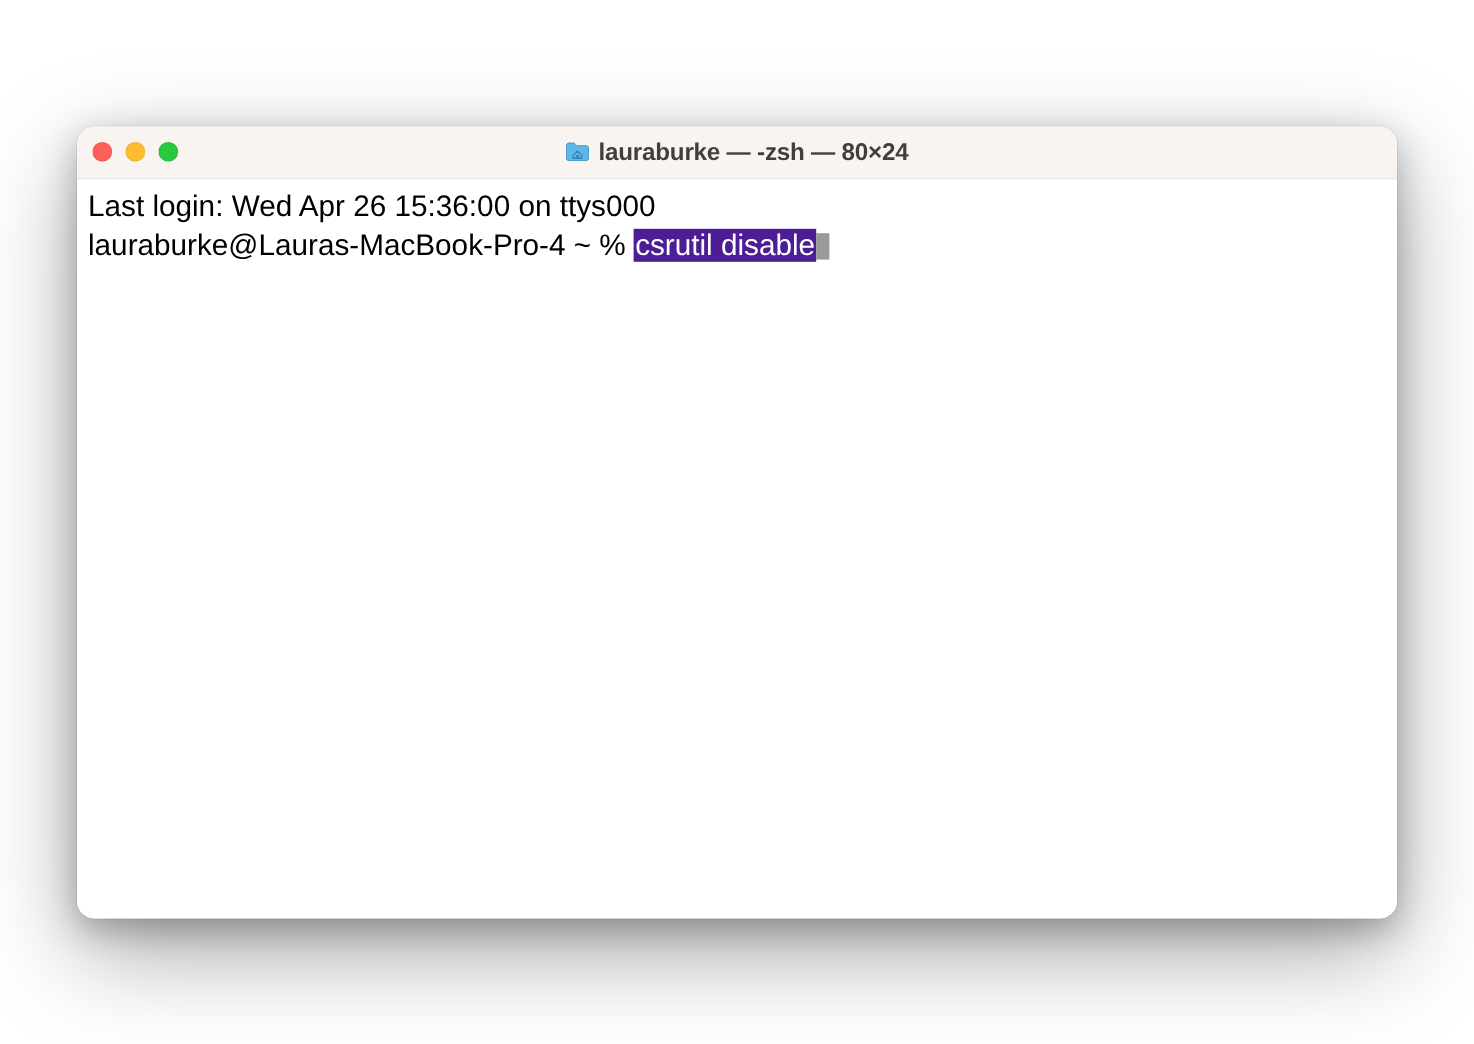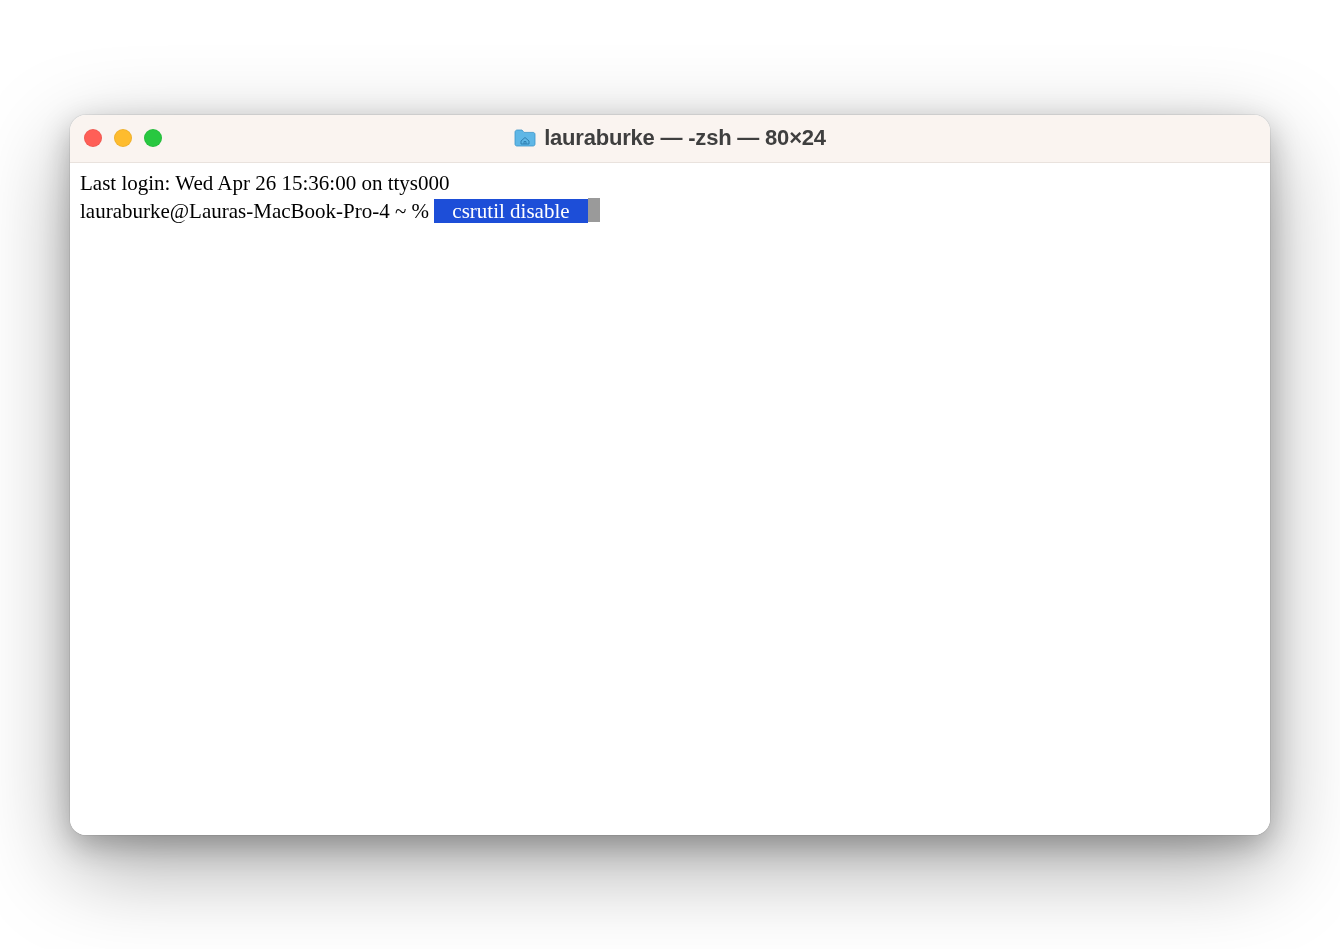--- a/index.html
+++ b/index.html
@@ -63,32 +63,32 @@
       width: 22px;
       height: 18px;
       position: relative;
       display: inline-block;
     }
     .folder-icon svg { display: block; }
     .terminal-body {
       flex: 1;
       background: #ffffff;
       padding: 6px 10px;
-      font-family: Liberation Serif, serif;
-      font-size: 21px;
+      font-family: Liberation Sans, sans-serif;
+      font-size: 27px;
       line-height: 1.35;
       color: #000000;
       white-space: pre;
       overflow: hidden;
     }
     .line { display: block; }
     .cmd-selected {
-      background: #1d4ed8;
+      background: #4c1d95;
       color: #ffffff;
-      padding: 0 18px;
+      padding: 0 1px;
     }
     .cursor-block {
       display: inline-block;
       width: 12px;
       height: 24px;
       background: #9a9a9a;
       vertical-align: -4px;
       margin-left: 0px;
     }
   </style>

